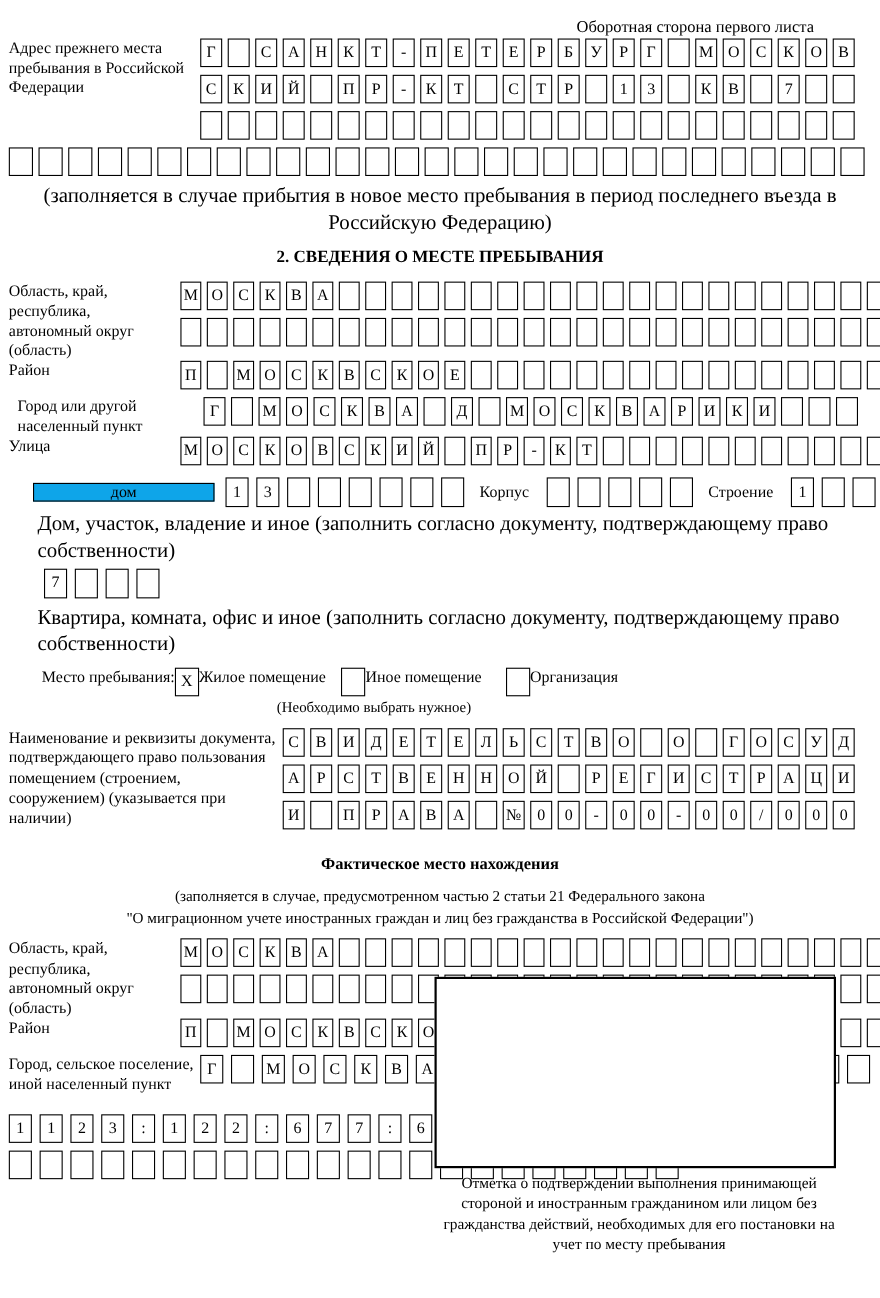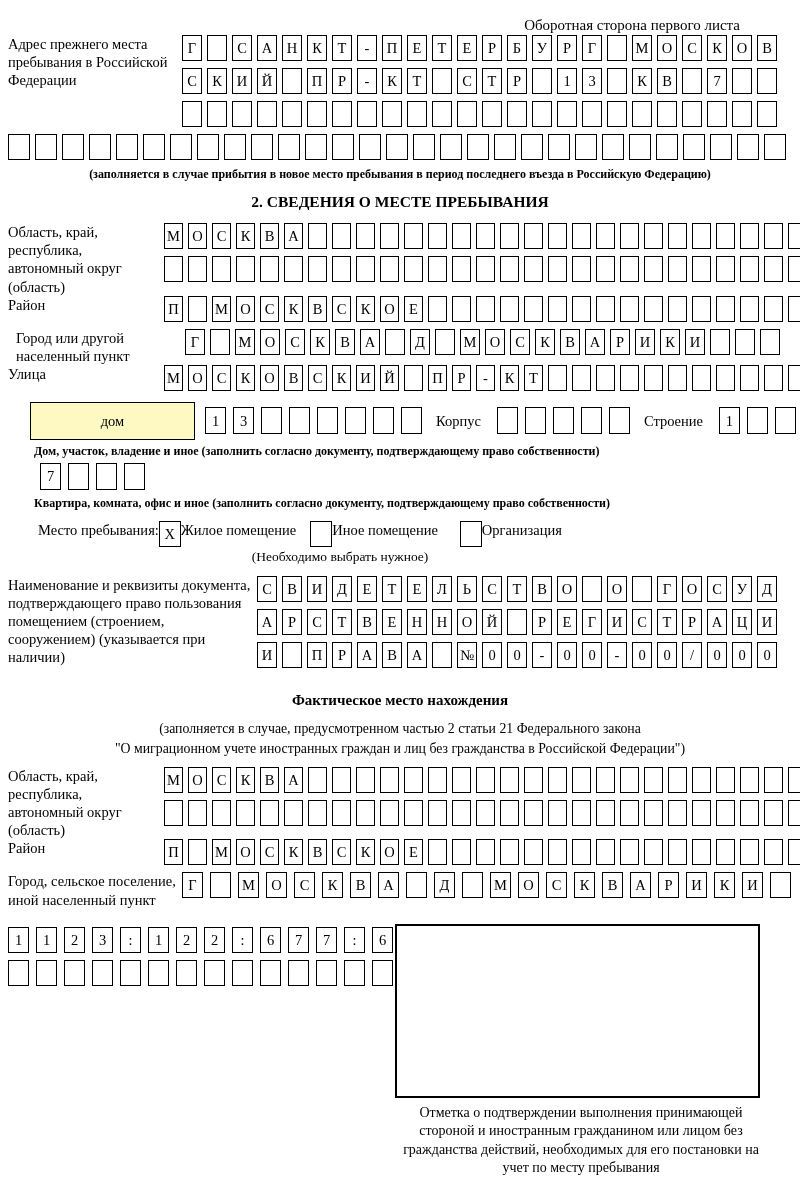--- a/index.html
+++ b/index.html
@@ -26,45 +26,45 @@
   }
   .cells.c27 .cell { width:19px; }
   .cells.c24 .cell { width:20px; }
   .cells.c29 .cell { width:22px; }
   .cells.c21 .cell { width:20px; }
   .cells.c22 .cell { width:21px; }
   .cells.c22 { gap:7px; }
   .cells.small { gap:7px; }
   .cells.small .cell { width:21px; height:27px; }
 
-  .note { font-size:12px;font-weight:bold; }
+  .note { font-size:19px; }
   .note.center { text-align:center; }
   .sec-title { text-align:center; font-weight:bold; font-size:15.5px; margin:10px 0 12px 0; }
 
   .widebox {
-    box-sizing:border-box; border:1.6px solid #000; height:38px;
-    display:flex; align-items:center; justify-content:center; background:#fef9c3; flex:none;
+    box-sizing:border-box; border:1.6px solid #000; height:17px;
+    display:flex; align-items:center; justify-content:center; background:#0ea5e9; flex:none;
   }
   .inline-label { align-self:center; padding:0 6px 0 14px; }
   .house-row, .apt-row { display:flex; align-items:center; margin:4px 0 2px 22px; }
   .house-row .cells, .apt-row .cells { margin-bottom:0; margin-left:10px; }
 
   .stay-row { display:flex; align-items:flex-start; margin:10px 0 2px 30px; }
   .checkbox {
     flex:none; width:22px; height:26px; box-sizing:border-box; border:1.6px solid #000;
     display:flex; align-items:center; justify-content:center; font-size:14.5px; background:#fff;
   }
   .subnote { text-align:center; font-size:13.5px; margin:2px 0 10px -120px; }
 
   .actual-title { text-align:center; font-weight:bold; font-size:15px; margin:16px 0 10px 0; }
   .actual-note { text-align:center; font-size:13.8px; margin-bottom:3px; }
 
   .cad-rows { margin-top:18px; }
 
-  .stamp-wrap { position:absolute; left:395px; top:924px; width:372px; }
+  .stamp-wrap { position:absolute; left:395px; top:888px; width:372px; }
   .stamp-box { box-sizing:border-box; border:2px solid #000; width:365px; height:174px; background:#fff; }
   .stamp-caption { margin-top:6px; text-align:center; font-size:14px; line-height:1.32; width:372px; }
 </style>
 </head>
 <body>
 
 <div class="page">
 
   <div class="corner-note">Оборотная сторона первого листа</div>
 

